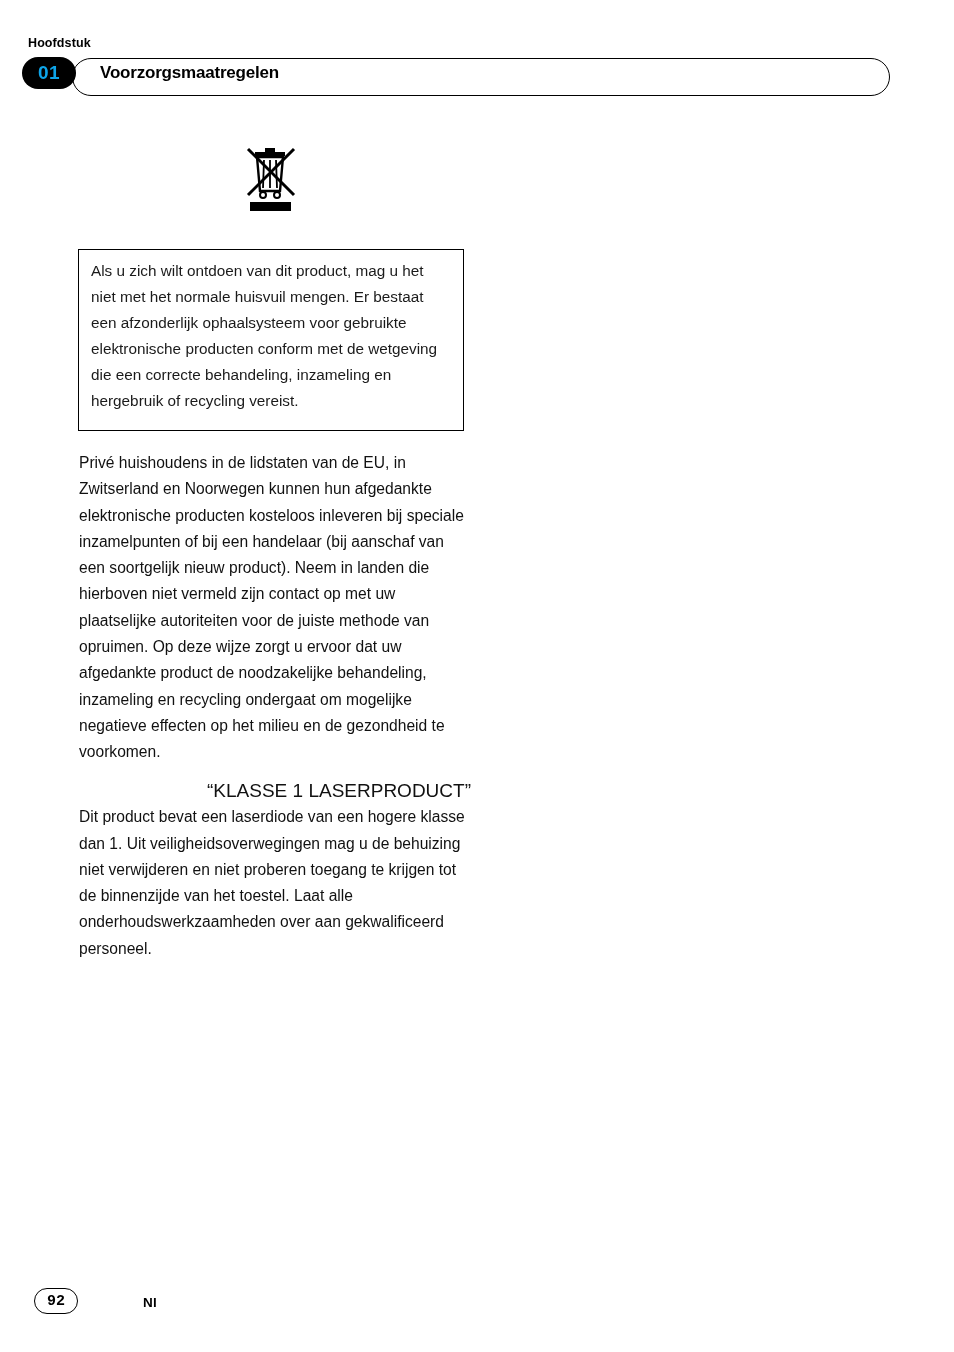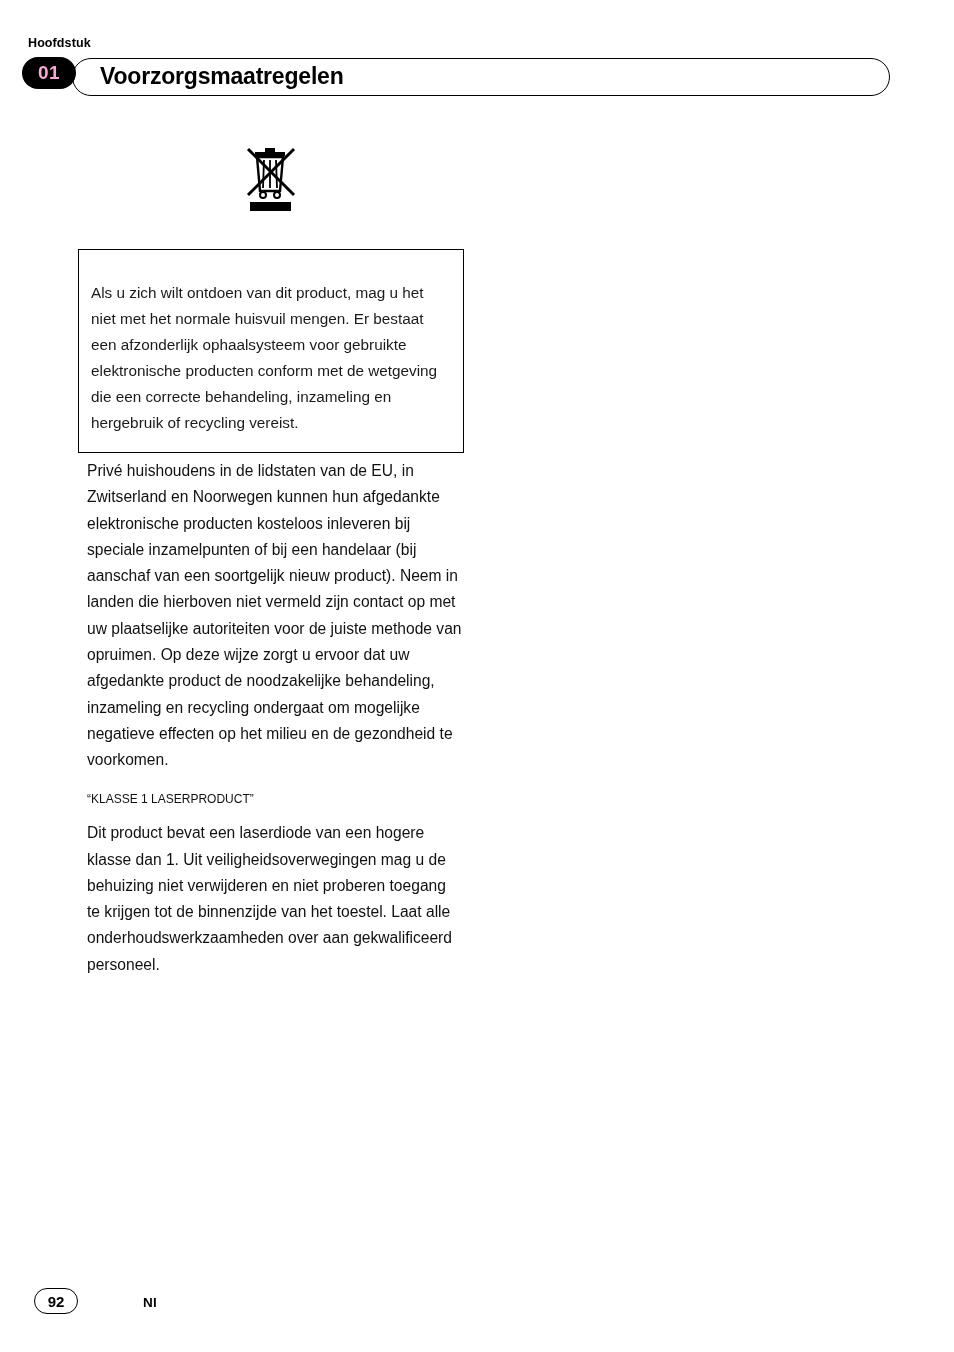--- a/index.html
+++ b/index.html
@@ -34,21 +34,21 @@
     letter-spacing: 0.1px;
   }
   .chapter-badge {
     position: absolute;
     left: 22px;
     top: 21px;
     width: 54px;
     height: 32px;
     border-radius: 16px;
     background: #000000;
-    color: #f9a8d4;
+    color: #0ea5e9;
     font-size: 19px;
     font-weight: bold;
     display: flex;
     align-items: center;
     justify-content: center;
     letter-spacing: 0.5px;
   }
   .title-bar {
     position: absolute;
     left: 72px;
@@ -56,21 +56,21 @@
     width: 818px;
     height: 38px;
     border: 1.6px solid #000000;
     border-radius: 19px;
     box-sizing: border-box;
   }
   .title-text {
     position: absolute;
     left: 100px;
     top: 27px;
-    font-size: 23px;
+    font-size: 17px;
     font-weight: bold;
     letter-spacing: -0.2px;
   }
 
   
   .weee-icon {
     position: absolute;
     left: 246px;
     top: 145px;
     width: 52px;
@@ -86,47 +86,48 @@
   }
 
   
   .boxed {
     position: absolute;
     left: 78px;
     top: 249px;
     width: 386px;
     box-sizing: border-box;
     border: 1.4px solid #000000;
-    padding: 30px 16px 16px 12px;
+    padding: 8px 16px 16px 12px;
   }
   .boxed p {
     margin: 0;
     font-size: 15.3px;
     line-height: 26px;
     color: #1a1a1a;
   }
 
   
   .para {
     position: absolute;
     left: 79px;
     width: 392px;
     font-size: 15.6px;
     line-height: 26.3px;
     color: #111111;
   }
   .para p {
-    margin: 8px;
+    margin: 0;
   }
   #para-eu { top: 450px; }
   #para-laser { top: 778px; }
 
   .laser-heading {
-    font-size: 12px;
+    font-size: 19px;
     line-height: 26.3px;
+    text-align: right;
   }
 
   
   .footer {
     position: absolute;
     left: 0;
     top: 1279px;
     width: 954px;
     height: 40px;
   }
@@ -137,20 +138,21 @@
     width: 44px;
     height: 26px;
     border: 1.5px solid #000000;
     border-radius: 13px;
     box-sizing: border-box;
     display: flex;
     align-items: center;
     justify-content: center;
     font-size: 15px;
     font-weight: bold;
+    font-family: Liberation Mono, monospace;
   }
   .lang-code {
     position: absolute;
     left: 95px;
     top: 16px;
     font-size: 13.5px;
     font-weight: bold;
     letter-spacing: 0.2px;
     margin-left: 48px;
   }

